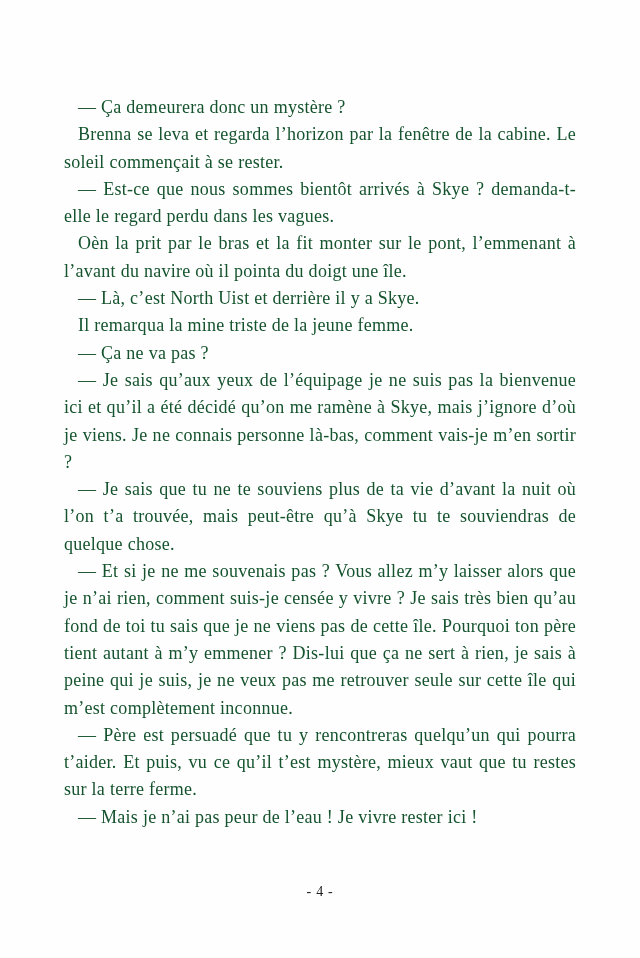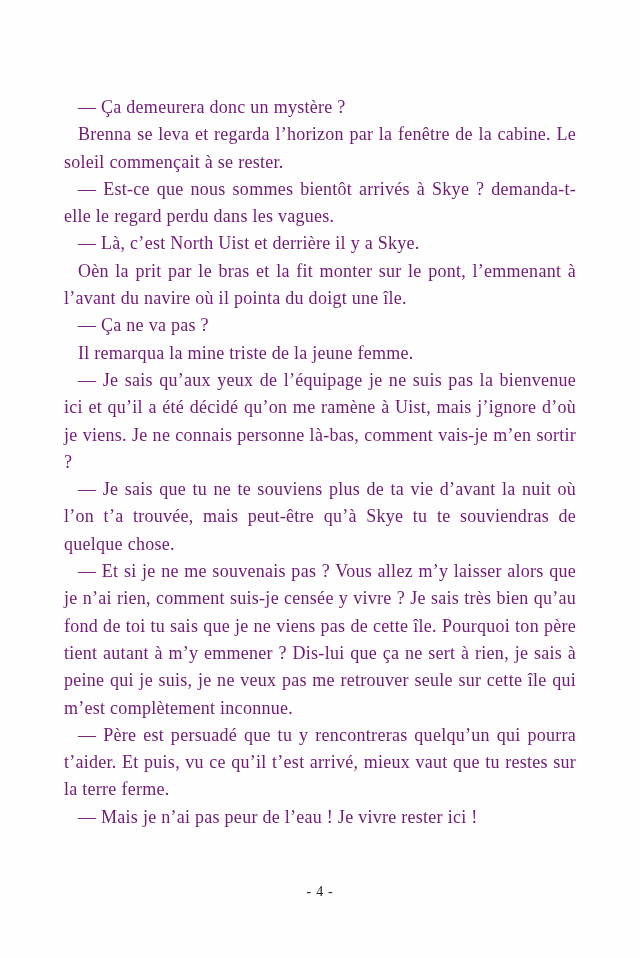--- a/index.html
+++ b/index.html
@@ -20,21 +20,21 @@
       top: 0;
       width: 640px;
       height: 958px;
       background: #fefefe;
     }
     .page-body {
       position: absolute;
       left: 64px;
       top: 94px;
       width: 512px;
-      color: #701a75;
+      color: #14532d;
       font-size: 18px;
       line-height: 27.3px;
       letter-spacing: 0.015em;
     }
     .page-body p {
       margin: 0;
       padding: 0;
       text-indent: 14px;
       text-align: justify;
     }
@@ -50,24 +50,24 @@
     }
   </style>
 </head>
 <body>
 
 <div class="page-surface">
   <div class="page-body">
       <p>— Ça demeurera donc un mystère ?</p>
       <p>Brenna se leva et regarda l’horizon par la fenêtre de la cabine. Le soleil commençait à se rester.</p>
       <p>— Est-ce que nous sommes bientôt arrivés à Skye ? demanda-t-elle le regard perdu dans les vagues.</p>
+      <p>Oèn la prit par le bras et la fit monter sur le pont, l’emmenant à l’avant du navire où il pointa du doigt une île.</p>
       <p>— Là, c’est North Uist et derrière il y a Skye.</p>
-      <p>Oèn la prit par le bras et la fit monter sur le pont, l’emmenant à l’avant du navire où il pointa du doigt une île.</p>
+      <p>Il remarqua la mine triste de la jeune femme.</p>
       <p>— Ça ne va pas ?</p>
-      <p>Il remarqua la mine triste de la jeune femme.</p>
-      <p>— Je sais qu’aux yeux de l’équipage je ne suis pas la bienvenue ici et qu’il a été décidé qu’on me ramène à Uist, mais j’ignore d’où je viens. Je ne connais personne là-bas, comment vais-je m’en sortir ?</p>
+      <p>— Je sais qu’aux yeux de l’équipage je ne suis pas la bienvenue ici et qu’il a été décidé qu’on me ramène à Skye, mais j’ignore d’où je viens. Je ne connais personne là-bas, comment vais-je m’en sortir ?</p>
       <p>— Je sais que tu ne te souviens plus de ta vie d’avant la nuit où l’on t’a trouvée, mais peut-être qu’à Skye tu te souviendras de quelque chose.</p>
       <p>— Et si je ne me souvenais pas ? Vous allez m’y laisser alors que je n’ai rien, comment suis-je censée y vivre ? Je sais très bien qu’au fond de toi tu sais que je ne viens pas de cette île. Pourquoi ton père tient autant à m’y emmener ? Dis-lui que ça ne sert à rien, je sais à peine qui je suis, je ne veux pas me retrouver seule sur cette île qui m’est complètement inconnue.</p>
-      <p>— Père est persuadé que tu y rencontreras quelqu’un qui pourra t’aider. Et puis, vu ce qu’il t’est arrivé, mieux vaut que tu restes sur la terre ferme.</p>
+      <p>— Père est persuadé que tu y rencontreras quelqu’un qui pourra t’aider. Et puis, vu ce qu’il t’est mystère, mieux vaut que tu restes sur la terre ferme.</p>
       <p>— Mais je n’ai pas peur de l’eau ! Je vivre rester ici !</p>
     </div>
   <div class="page-number">- 4 -</div>
 </div>
 
 </body></html>

